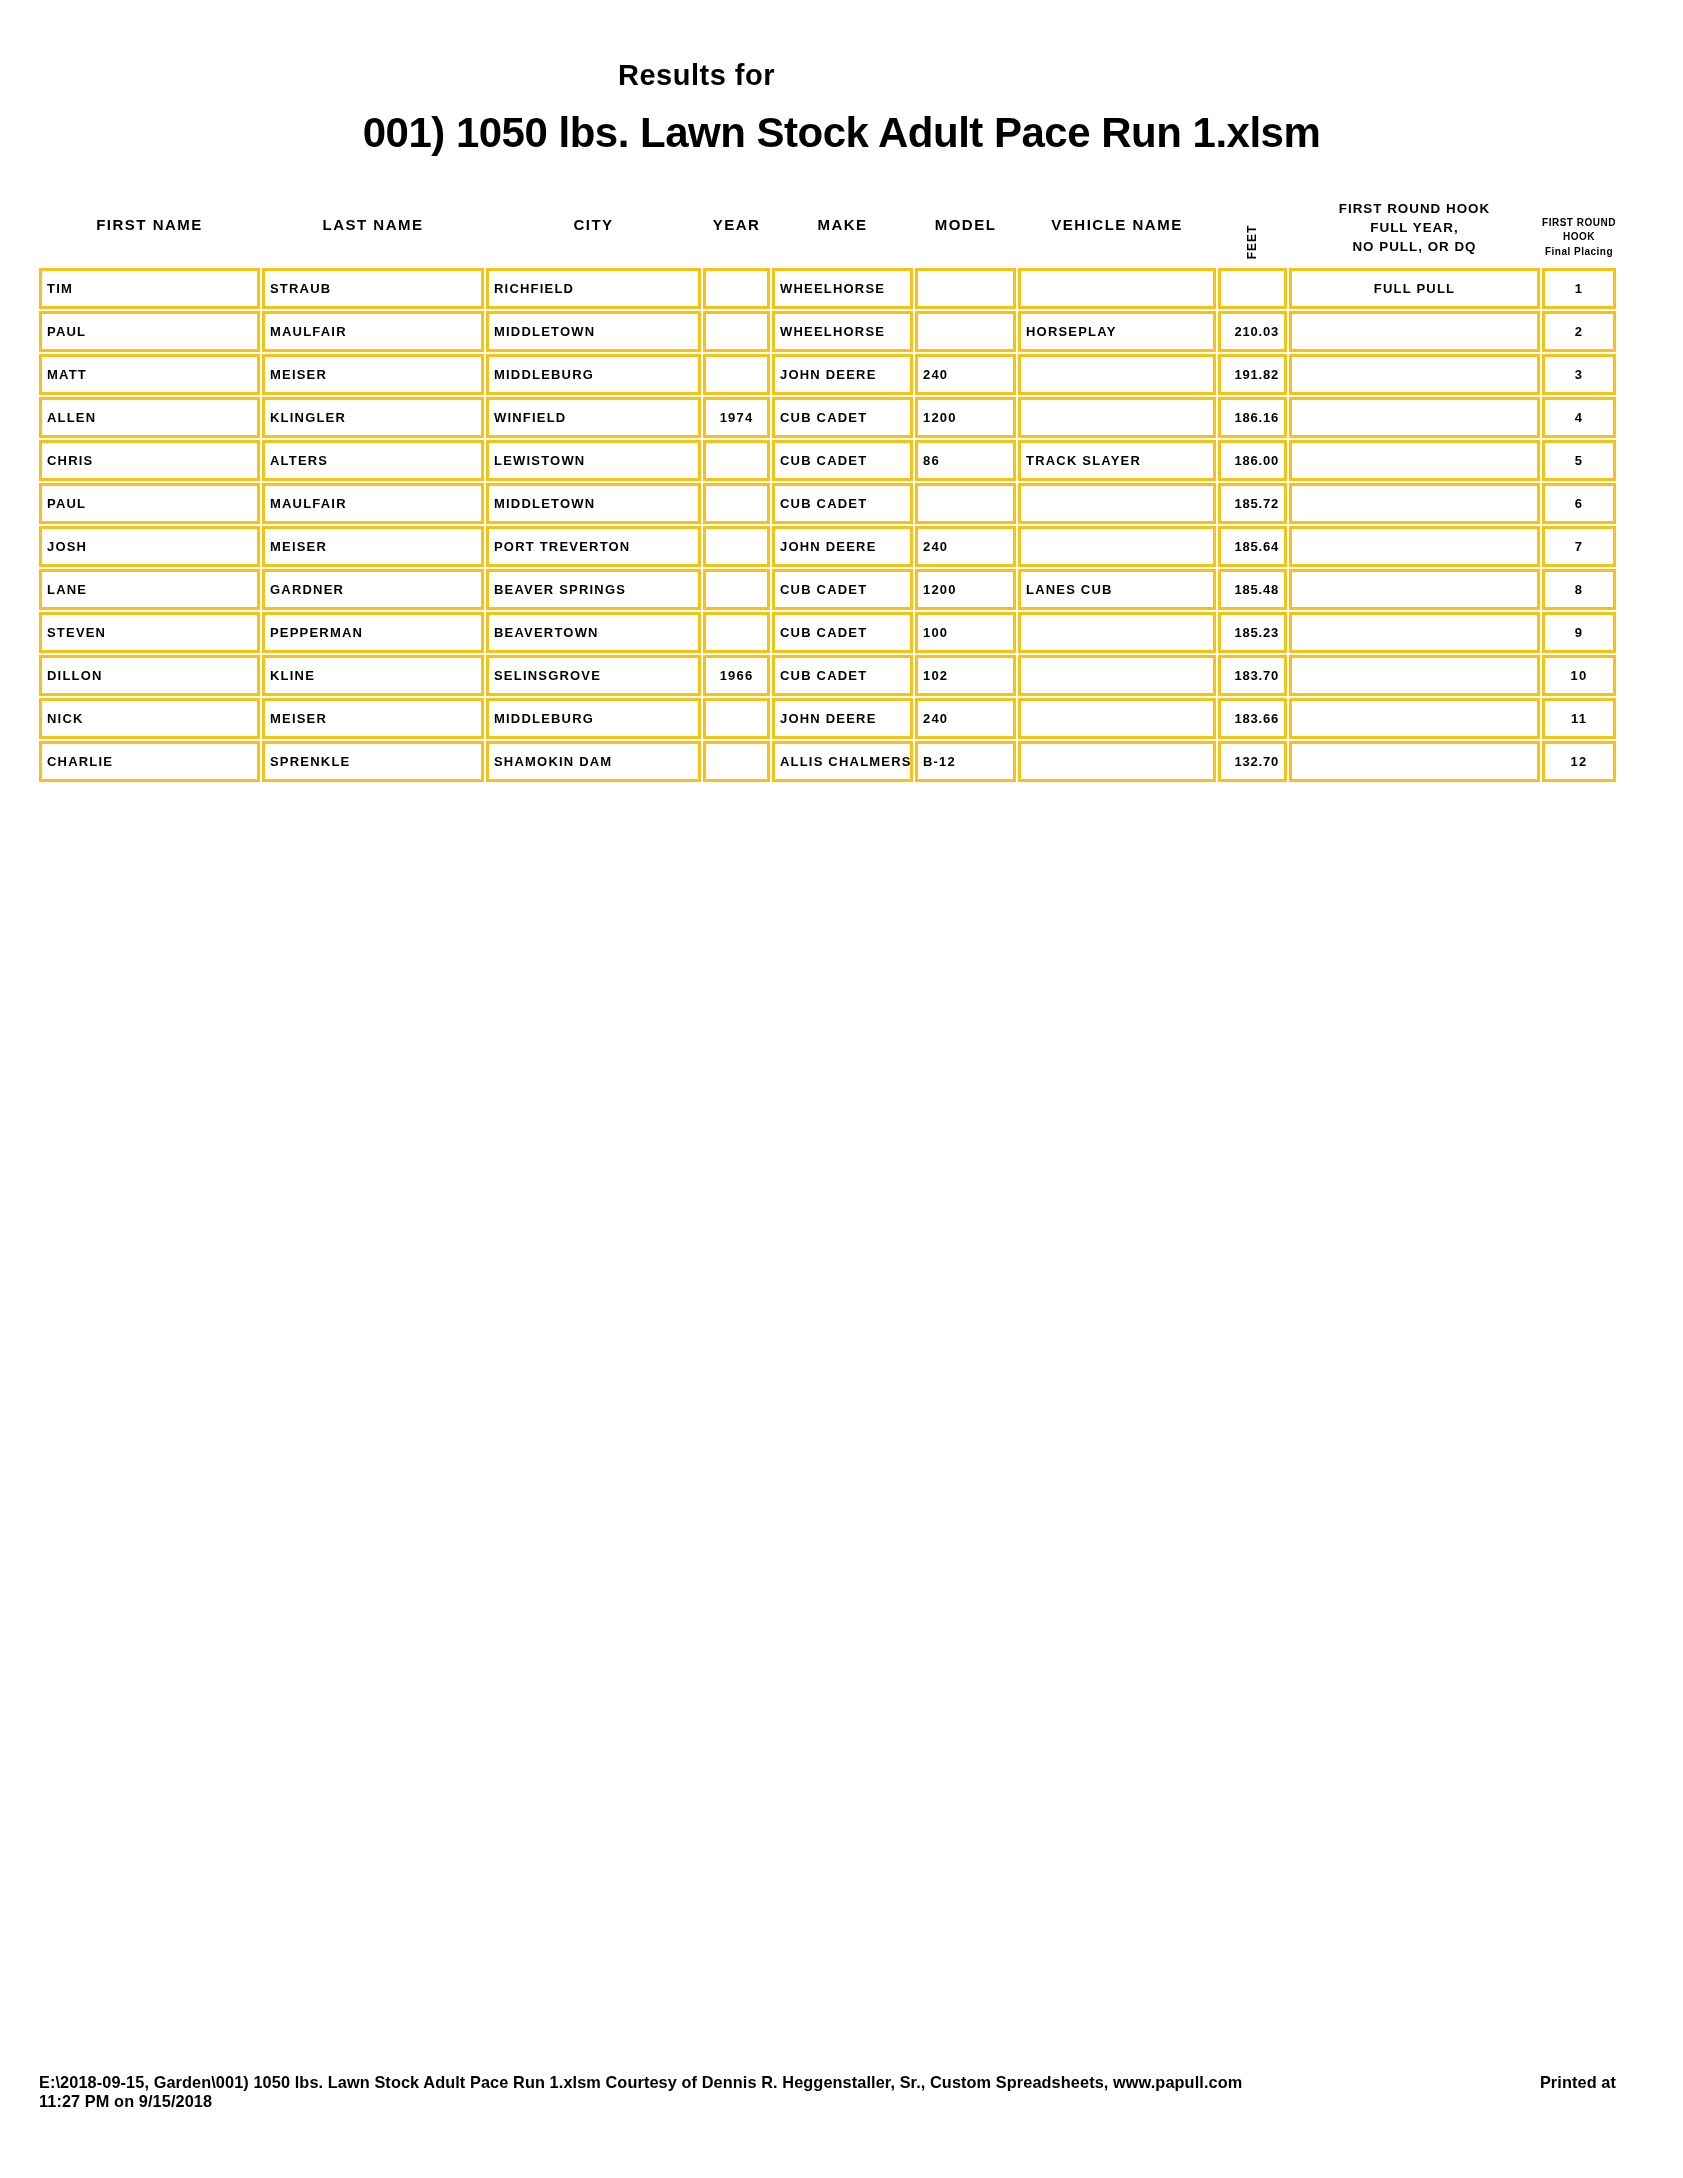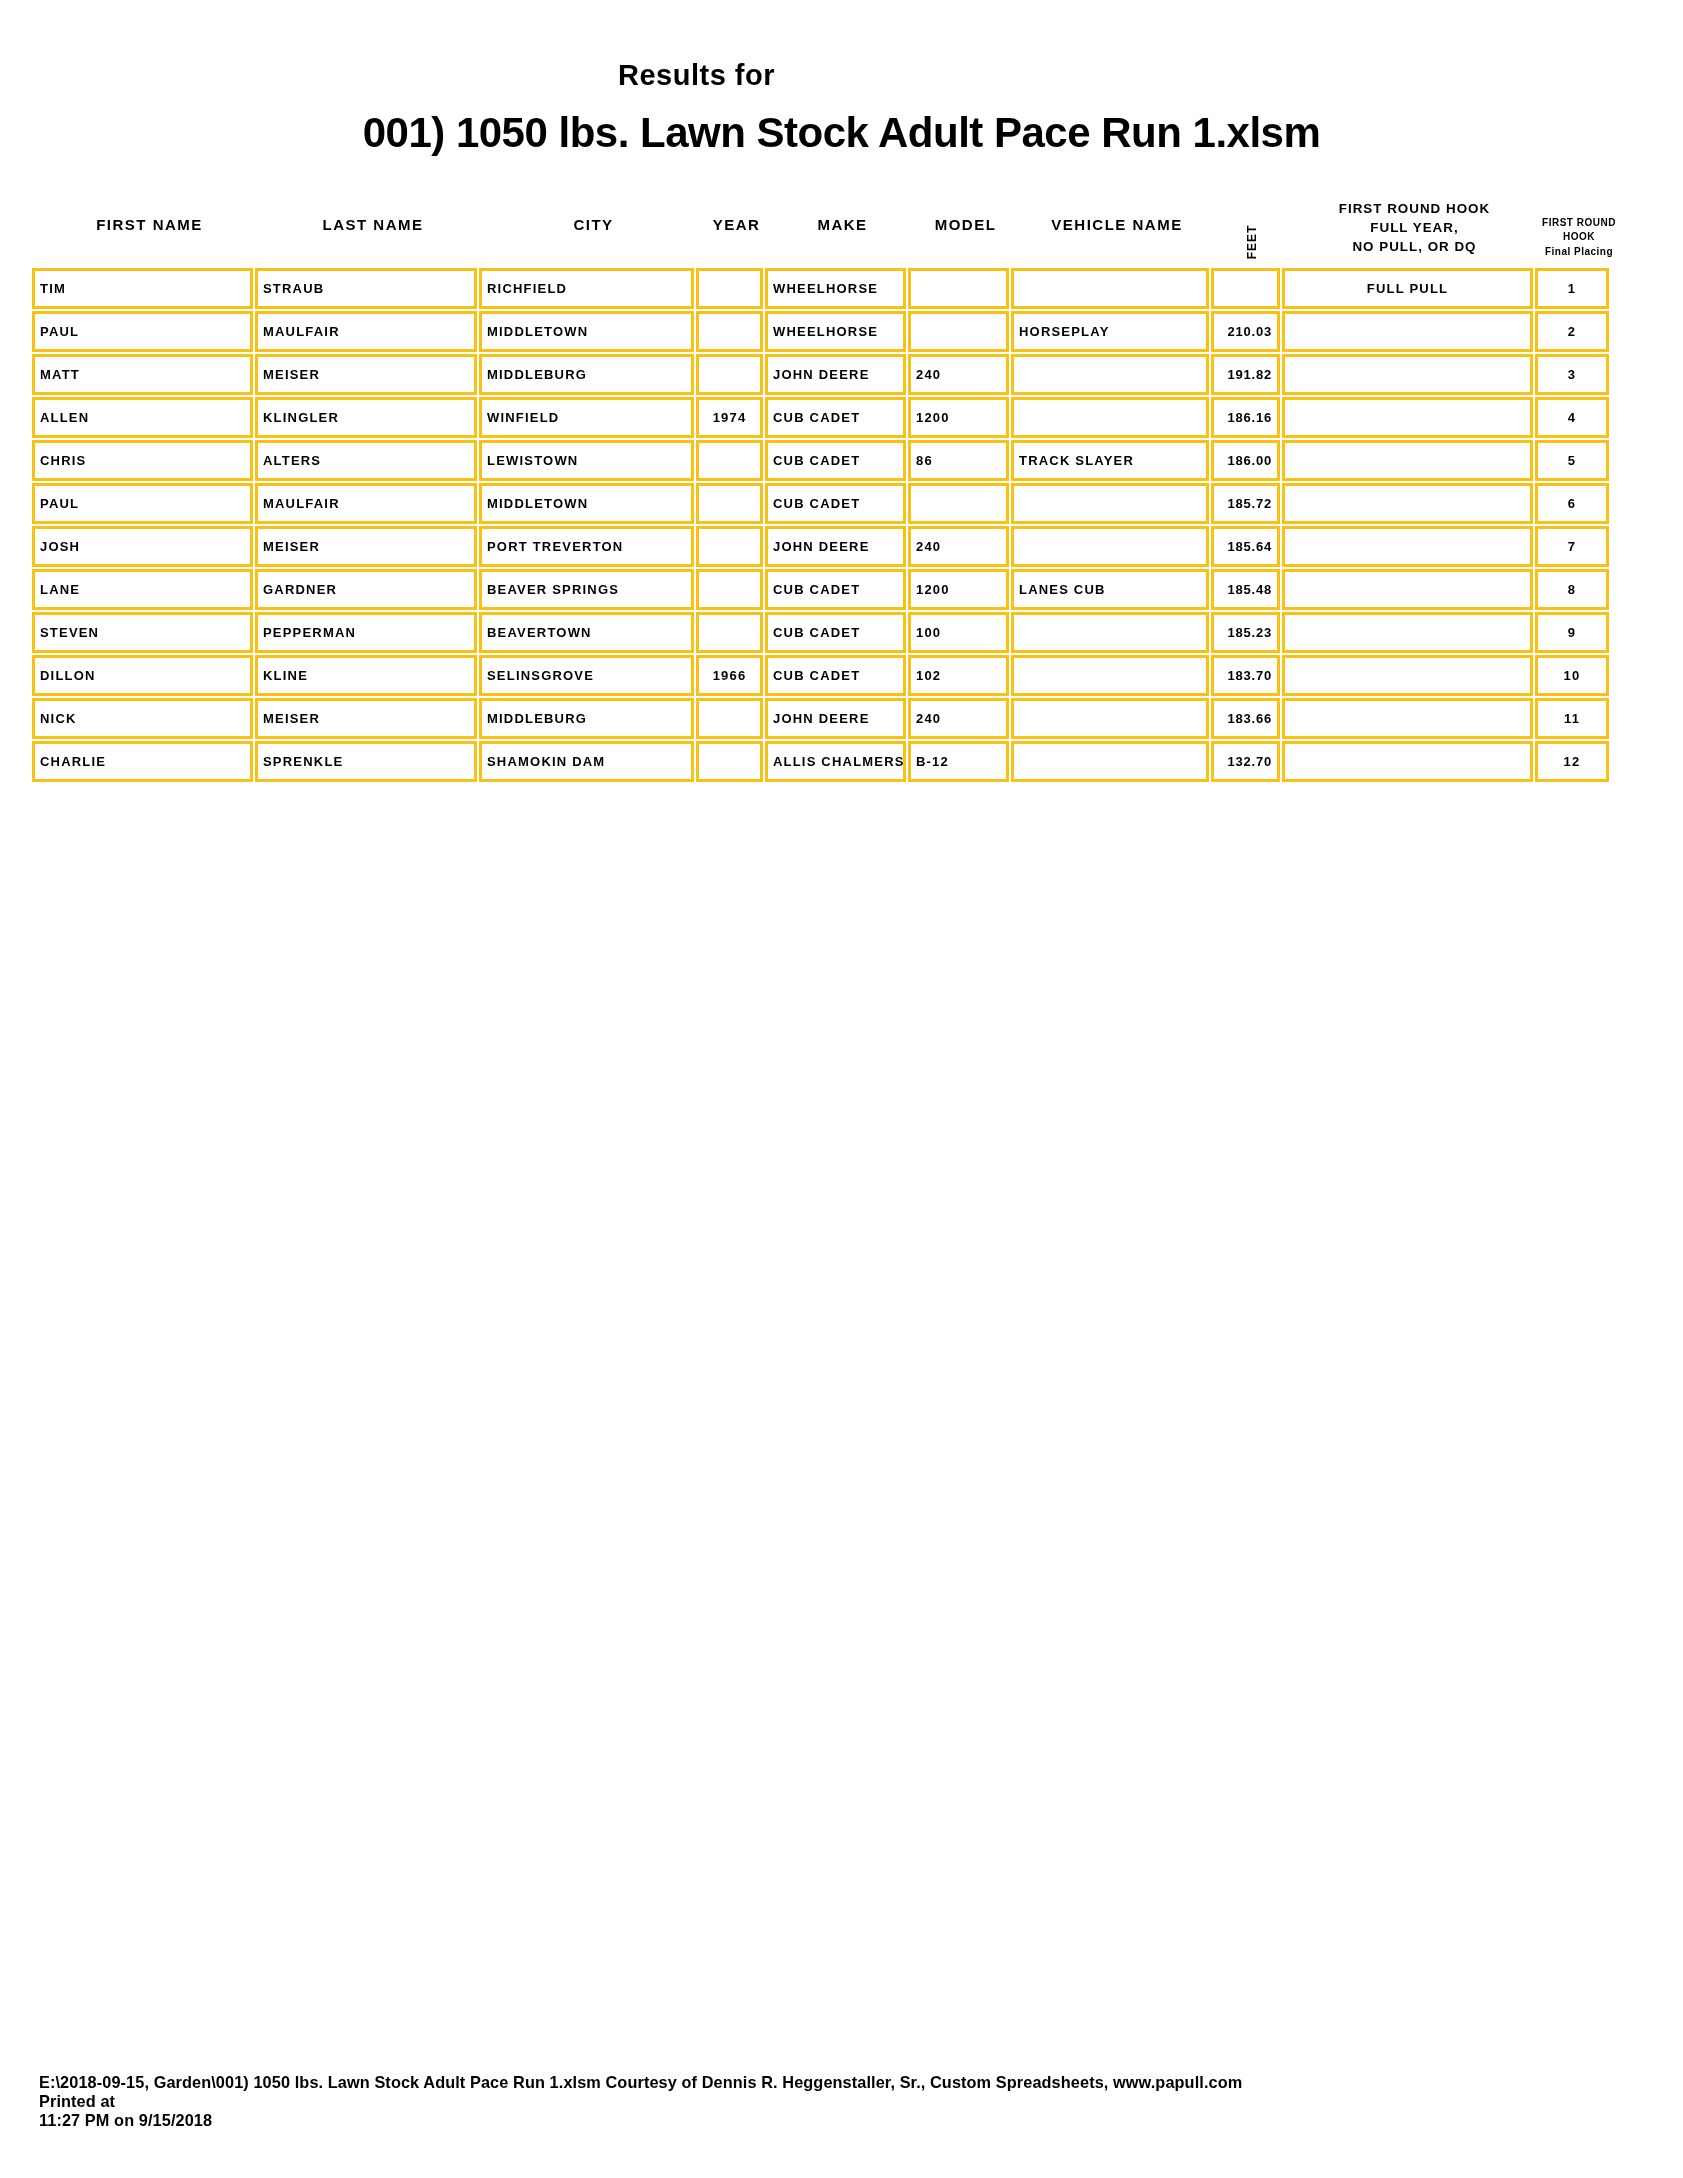--- a/index.html
+++ b/index.html
@@ -48,21 +48,21 @@
     transform: rotate(-90deg);
     font-size: 12px; letter-spacing: 1px;
     margin-bottom: 18px;
   }
   .hc .lines { display: flex; flex-direction: column; align-items: center; }
   .hc.hc-hook .lines { font-size: 13.4px; line-height: 19px; letter-spacing: 1px; padding-bottom: 11px; }
   .hc.hc-placing .lines { font-size: 10px; line-height: 14.4px; letter-spacing: 0.5px; padding-bottom: 8px; }
 
   
   .tbody {
-    position: absolute; left: 32px; top: 268px;
+    position: absolute; left: 39px; top: 268px;
     width: 1577px;
     grid-auto-rows: 41px;
   }
   .cell {
     border: 3px solid var(--gold);
     background: #ffffff;
     display: flex; align-items: center;
     font-size: 13px; font-weight: bold; letter-spacing: 1.2px;
     white-space: nowrap;
     padding: 0 5px;
@@ -71,21 +71,21 @@
   .col-first_name, .col-last_name, .col-city,
   .col-make, .col-model, .col-vehicle_name { justify-content: flex-start; }
   .col-year, .col-first_round_hook, .col-final_placing { justify-content: center; }
   .col-feet { justify-content: flex-end; letter-spacing: 0.8px; }
 
   
   .footer {
     position: absolute; left: 39px; top: 2073px; width: 1577px;
     font-weight: bold; font-size: 16.3px; letter-spacing: 0.1px;
   }
-  .footer-line1 { display: flex; justify-content: space-between; align-items: baseline; flex-direction: column; }
+  .footer-line1 { display: flex; justify-content: space-between; align-items: baseline; }
   .footer-line2 { margin-top: 0; }
 </style>
 </head>
 <body style="background: rgb(255, 255, 255);">
 
 <div class="title1">Results for</div>
 <div class="title2">001) 1050 lbs. Lawn Stock Adult Pace Run 1.xlsm</div>
 
 <div class="thead grid10" id="thead">
     <div class="hc hc-plain">

